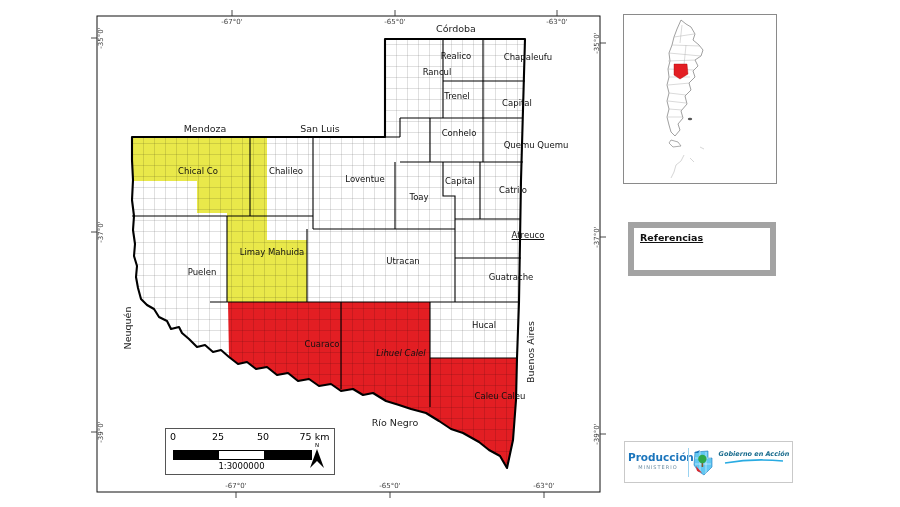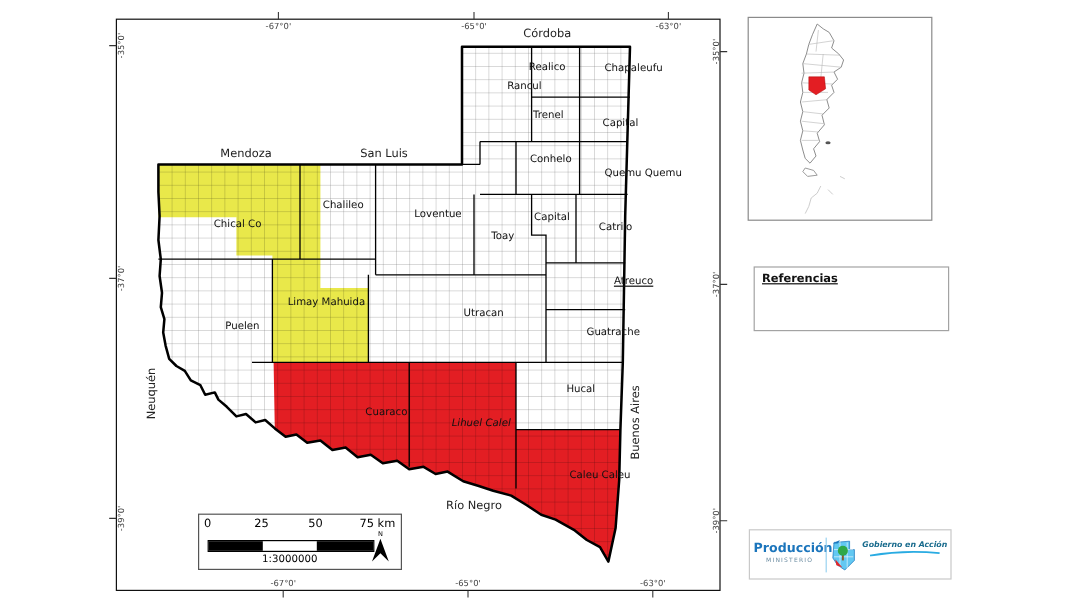--- a/index.html
+++ b/index.html
@@ -10,22 +10,22 @@
   svg{display:block;}
   #mapsvg{position:absolute;left:0;top:0;}
   #axis-layer,#label-layer{position:absolute;left:0;top:0;width:900px;height:507px;pointer-events:none;}
   .axis-label{position:absolute;font-size:7px;color:#444;white-space:nowrap;}
   .dept-label{position:absolute;font-size:8.5px;color:#111;white-space:nowrap;}
   .prov-label{position:absolute;font-size:9.5px;color:#222;white-space:nowrap;}
   
   #inset{position:absolute;left:623px;top:14px;width:154px;height:170px;background:#fff;
          border:1.5px solid #8a8a8a;box-sizing:border-box;}
   
-  #legend{position:absolute;left:628px;top:222px;width:163px;height:54px;background:#fff;
-          border:1px solid #a3a3a3;box-sizing:border-box;padding:4px 0 0 6px;}
+  #legend{position:absolute;left:628px;top:222px;width:148px;height:54px;background:#fff;
+          border:6px solid #a3a3a3;box-sizing:border-box;padding:4px 0 0 6px;}
   .legend-title{font-size:9.5px;font-weight:bold;text-decoration:underline;color:#111;}
   .legend-row{display:flex;align-items:center;margin-top:3px;}
   .legend-swatch{width:18px;height:11px;border:1px solid #555;box-sizing:border-box;flex:0 0 auto;}
   .legend-label{font-size:9px;color:#111;margin-left:7px;white-space:nowrap;}
   
   #scalebox{position:absolute;left:165px;top:428px;width:170px;height:47px;background:#fff;
             border:1px solid #555;box-sizing:border-box;}
   .scale-tick{position:absolute;transform:translateX(-50%);top:2px;font-size:9.5px;color:#000;white-space:nowrap;}
   #scale-ticks .last{transform:translateX(-35%);}
   .bar{position:absolute;left:7px;top:21px;width:137px;height:8px;background:#fff;border:1px solid #000;}
@@ -113,21 +113,21 @@
       <span class="axis-label" style="left: 597px; top: 237px; transform: translate(-50%, -50%) rotate(-90deg);">-37°0'</span>
       <span class="axis-label" style="left: 597px; top: 434px; transform: translate(-50%, -50%) rotate(-90deg);">-39°0'</span>
     </div>
   <div id="label-layer">
       <span class="prov-label" style="left: 205px; top: 128px; transform: translate(-50%, -50%);">Mendoza</span>
       <span class="prov-label" style="left: 320px; top: 128px; transform: translate(-50%, -50%);">San Luis</span>
       <span class="prov-label" style="left: 456px; top: 28px; transform: translate(-50%, -50%);">Córdoba</span>
       <span class="prov-label" style="left: 127px; top: 328px; transform: translate(-50%, -50%) rotate(-90deg);">Neuquén</span>
       <span class="prov-label" style="left: 395px; top: 422px; transform: translate(-50%, -50%);">Río Negro</span>
       <span class="prov-label" style="left: 530px; top: 352px; transform: translate(-50%, -50%) rotate(-90deg);">Buenos Aires</span>
-      <span class="dept-label" style="left: 198px; top: 187px; transform: translate(-50%, -50%);">Chical Co</span>
+      <span class="dept-label" style="left: 198px; top: 171px; transform: translate(-50%, -50%);">Chical Co</span>
       <span class="dept-label" style="left: 286px; top: 171px; transform: translate(-50%, -50%);">Chalileo</span>
       <span class="dept-label" style="left: 365px; top: 179px; transform: translate(-50%, -50%);">Loventue</span>
       <span class="dept-label" style="left: 419px; top: 197px; transform: translate(-50%, -50%);">Toay</span>
       <span class="dept-label" style="left: 460px; top: 181px; transform: translate(-50%, -50%);">Capital</span>
       <span class="dept-label" style="left: 513px; top: 190px; transform: translate(-50%, -50%);">Catrilo</span>
       <span class="dept-label" style="left: 459px; top: 133px; transform: translate(-50%, -50%);">Conhelo</span>
       <span class="dept-label" style="left: 437px; top: 72px; transform: translate(-50%, -50%);">Rancul</span>
       <span class="dept-label" style="left: 456px; top: 56px; transform: translate(-50%, -50%);">Realico</span>
       <span class="dept-label" style="left: 528px; top: 57px; transform: translate(-50%, -50%);">Chapaleufu</span>
       <span class="dept-label" style="left: 457px; top: 96px; transform: translate(-50%, -50%);">Trenel</span>

